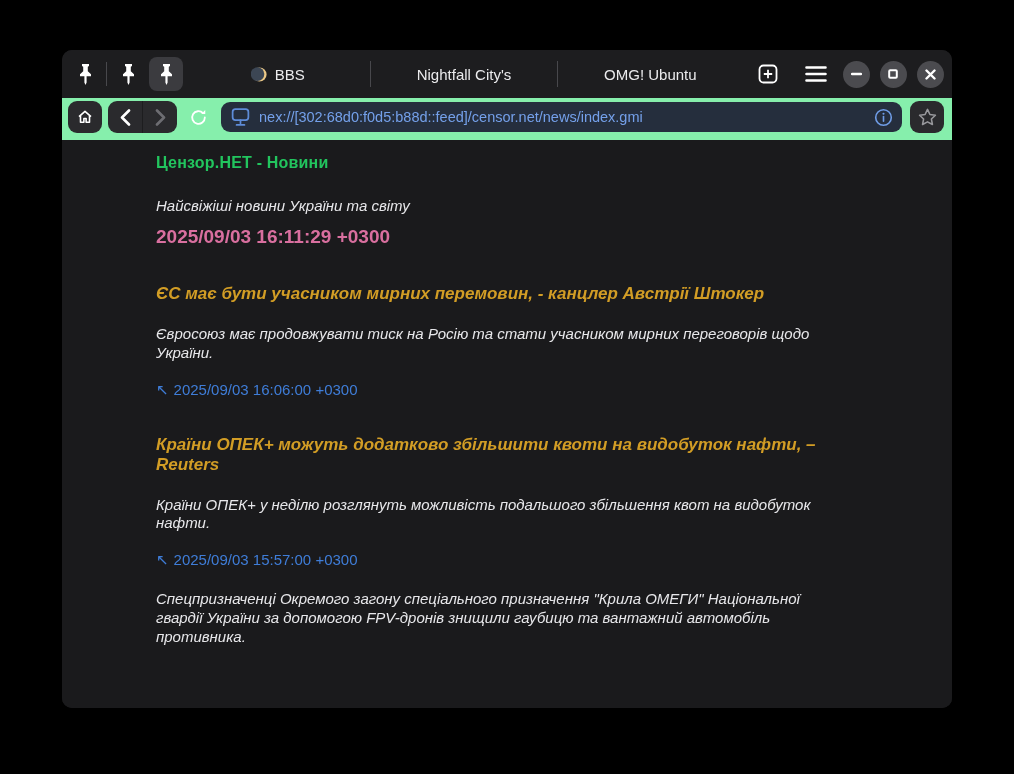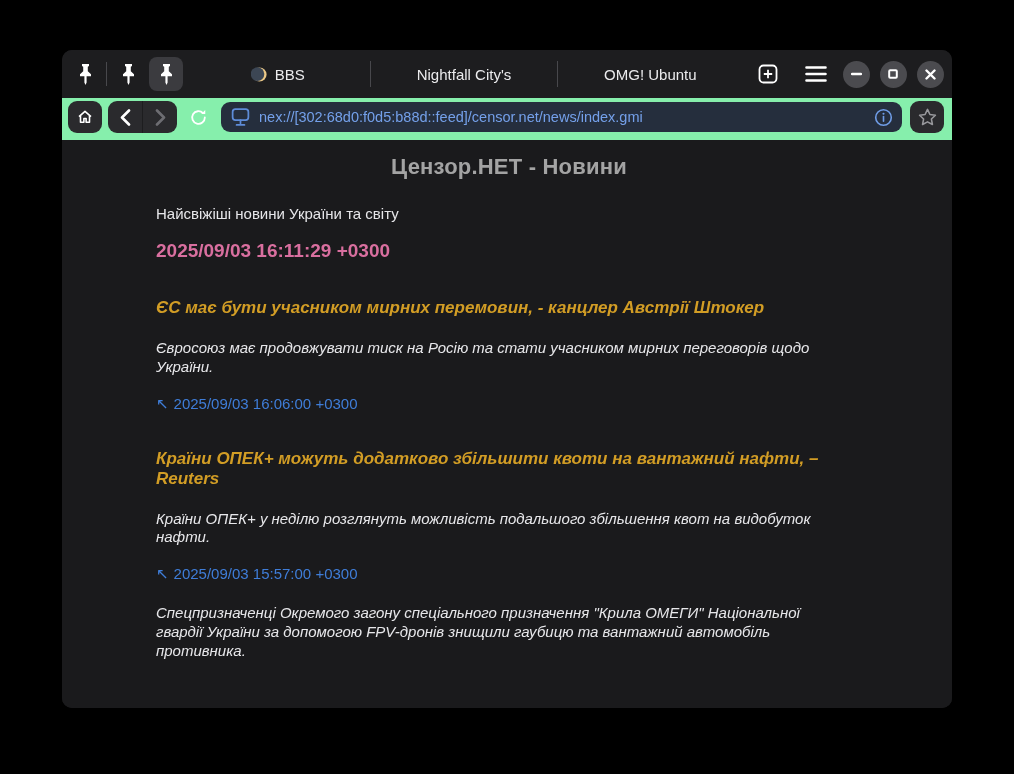--- a/index.html
+++ b/index.html
@@ -38,23 +38,23 @@
   .backfwd .div { width:1px; background:#1d1d1f; }
   .reload { width:34px; height:32px; display:flex; align-items:center;
             justify-content:center; margin-left:4px; }
   .urlbar { flex:1; height:30px; margin:0 8px 0 6px; border-radius:9px;
             background:#252e3d; display:flex; align-items:center; padding:0 9px; }
   .urltext { flex:1; color:#74a0ea; font-size:14.5px; margin-left:8px;
              white-space:nowrap; overflow:hidden; }
 
   
   .content { flex:1; background:#1a1a1c; padding:14px 90px 0 94px; overflow:hidden; }
-  .content h1 { color:#a3a3a3; font-size:22px; font-weight:600; letter-spacing:.2px;text-align:center; }
-  .subtitle  { color:#e7e7ea; font-size:15px; margin-top:25px; }
-  .stamp     { color:#d96f9f; font-size:19px; font-weight:600; margin-top:18px; }
+  .content h1 { color:#22c55e; font-size:16px; font-weight:600; letter-spacing:.2px; }
+  .subtitle  { color:#e7e7ea; font-size:15px; margin-top:25px;font-style:italic; }
+  .stamp     { color:#d96f9f; font-size:19px; font-weight:600; margin-top:12px; }
   .article h3 { color:#d29d25; font-size:17px; font-weight:600; margin-top:36px;font-style:italic; }
   .article p  { color:#e7e7ea; font-size:15px; line-height:1.25; margin-top:21px;
                 max-width:660px;font-style:italic; }
   .article .feedlink { display:block; color:#3f7dd8; font-size:15px; margin-top:18px;
                        text-decoration:none; }
   .feedlink .arrow { font-family:"DejaVu Sans",sans-serif; margin-right:5px; }
 
   svg { display:block; }
 </style>
 </head>
@@ -212,21 +212,21 @@
     <div class="subtitle">Найсвіжіші новини України та світу</div>
     <div class="stamp">2025/09/03 16:11:29 +0300</div>
 
     <div class="article">
       <h3>ЄС має бути учасником мирних перемовин, - канцлер Австрії Штокер</h3>
       <p>Євросоюз має продовжувати тиск на Росію та стати учасником мирних переговорів щодо України.</p>
       <a class="feedlink" href="#"><span class="arrow">↖</span><span>2025/09/03 16:06:00 +0300</span></a>
     </div>
 
     <div class="article">
-      <h3>Країни ОПЕК+ можуть додатково збільшити квоти на вантажний нафти, – Reuters</h3>
+      <h3>Країни ОПЕК+ можуть додатково збільшити квоти на видобуток нафти, – Reuters</h3>
       <p>Країни ОПЕК+ у неділю розглянуть можливість подальшого збільшення квот на видобуток нафти.</p>
       <a class="feedlink" href="#"><span class="arrow">↖</span><span>2025/09/03 15:57:00 +0300</span></a>
     </div>
 
     <div class="article">
       <p>Спецпризначенці Окремого загону спеціального призначення "Крила ОМЕГИ" Національної гвардії України за допомогою FPV-дронів знищили гаубицю та вантажний автомобіль противника.</p>
 
     </div>
 
   </div>

